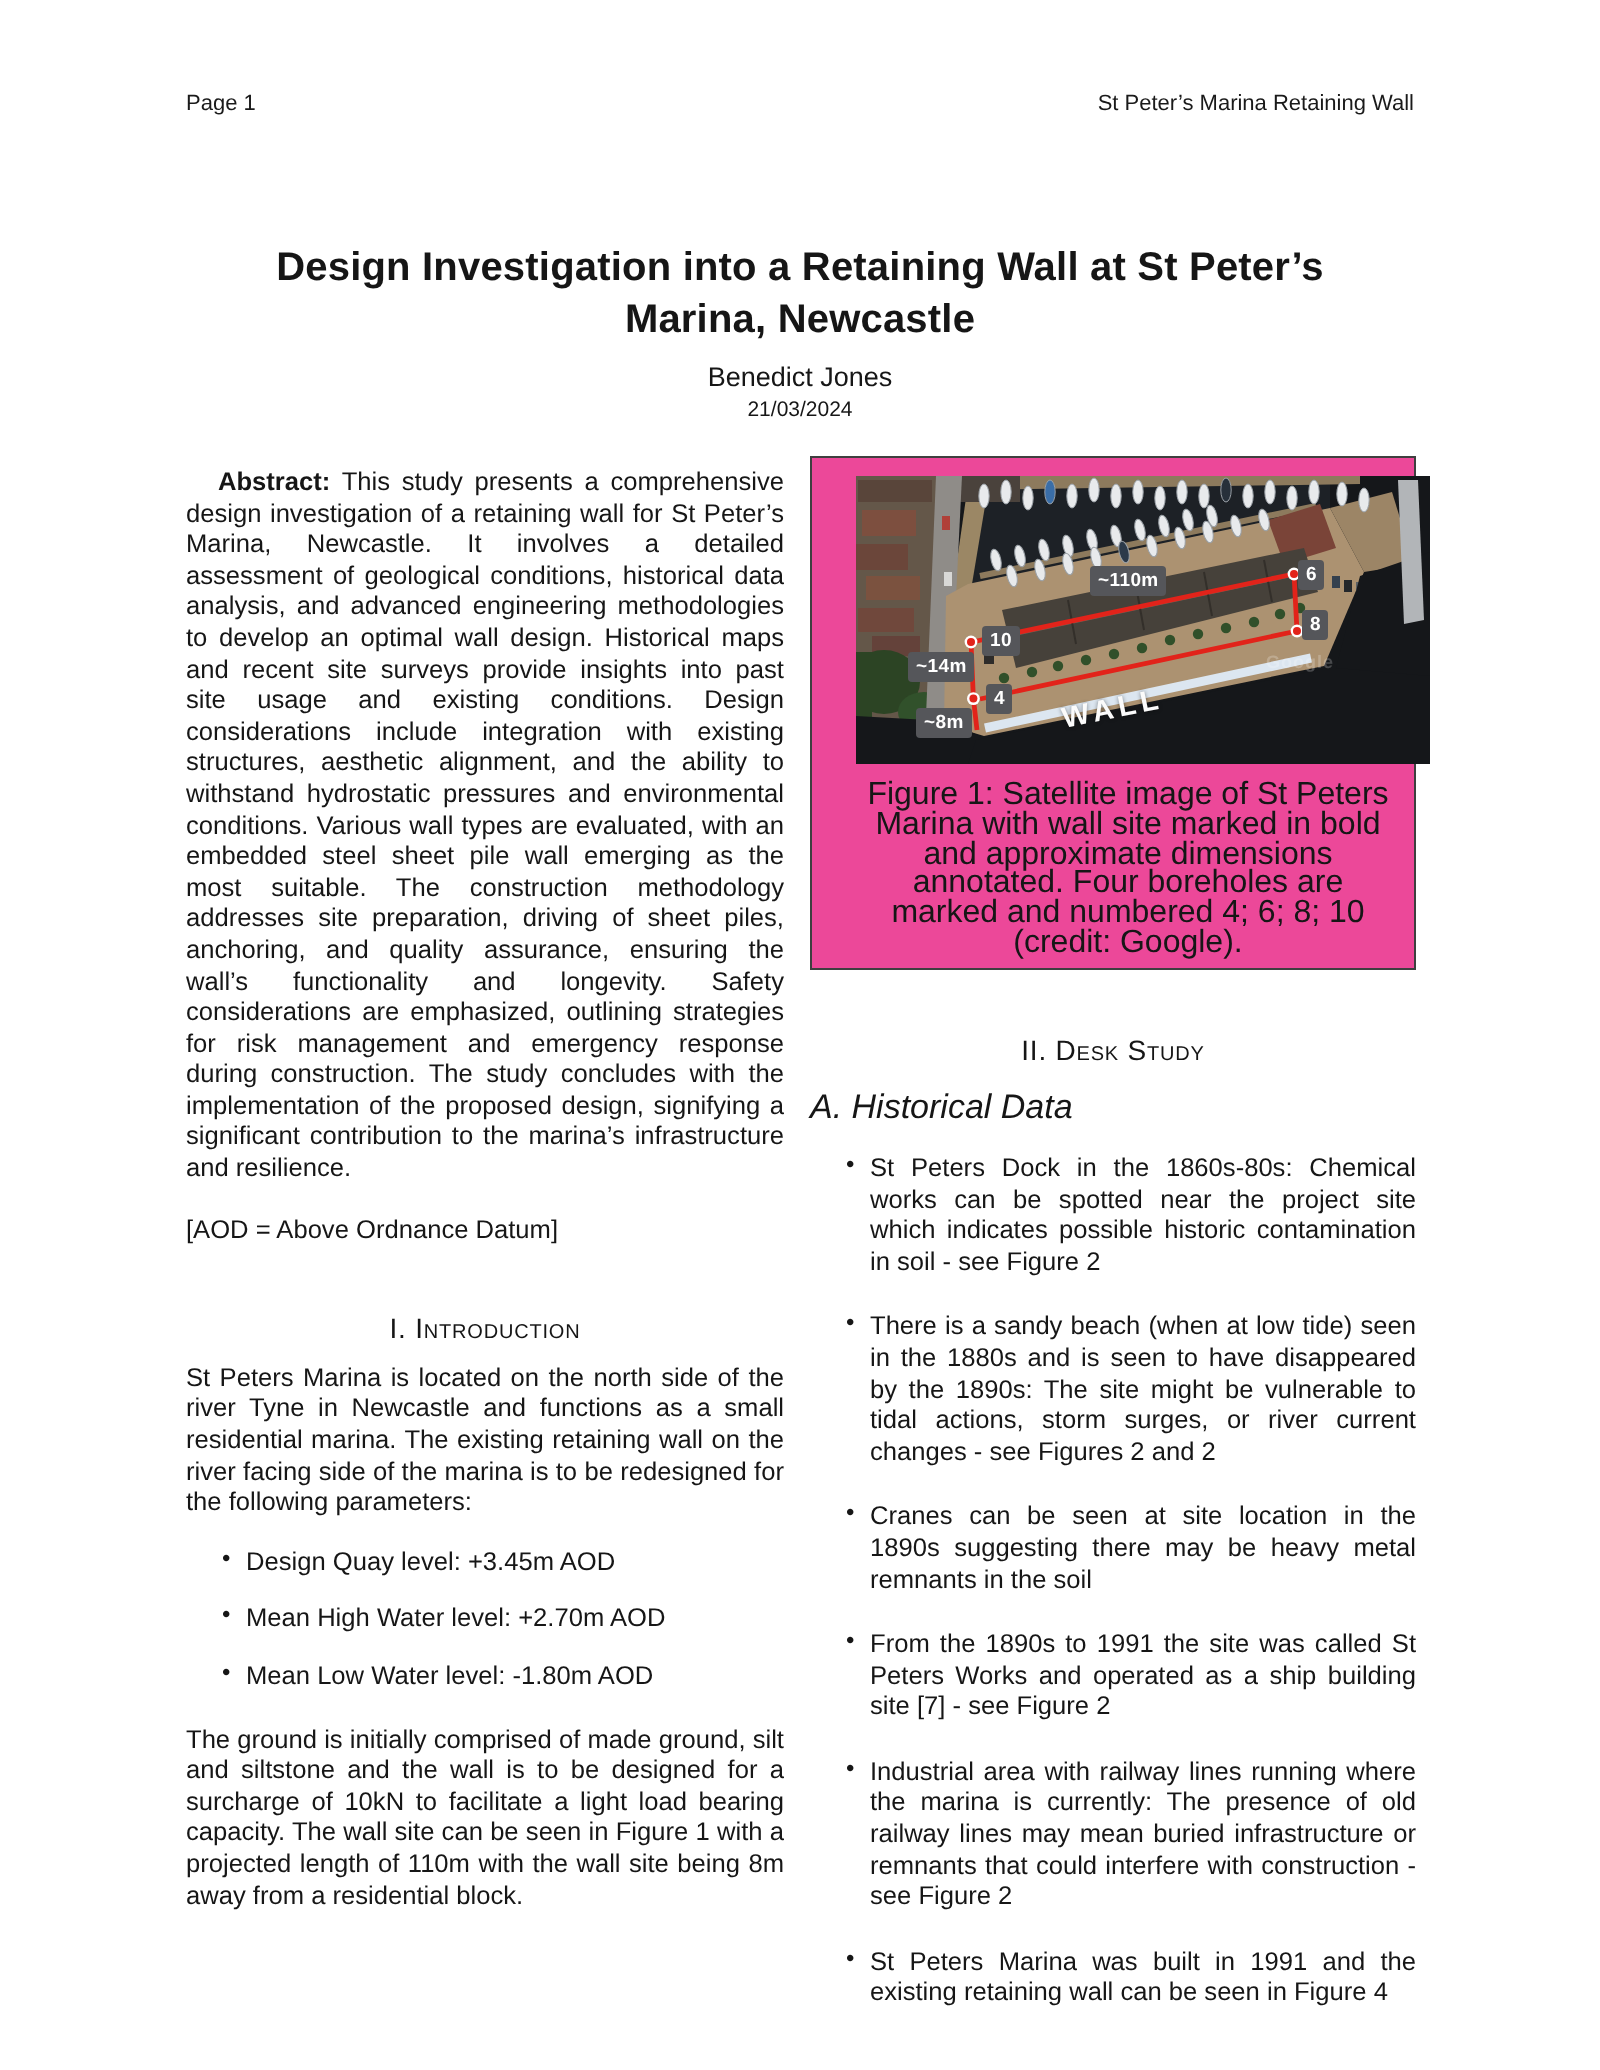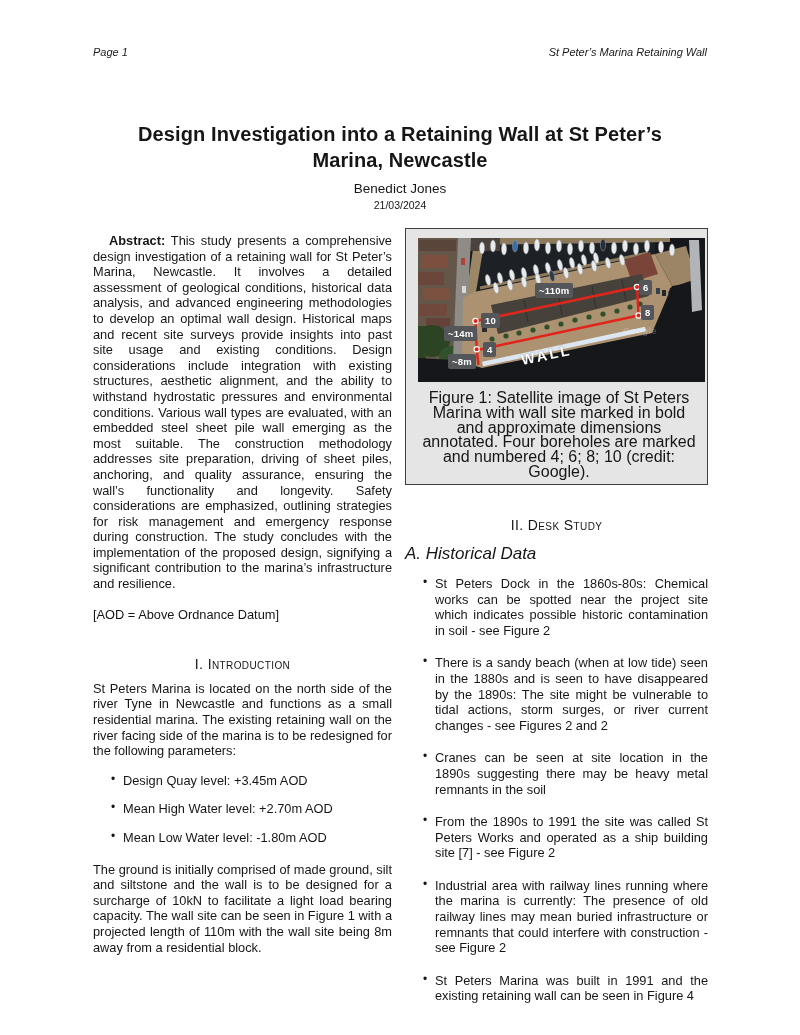--- a/index.html
+++ b/index.html
@@ -1,20 +1,20 @@
 <!DOCTYPE html>
 <html style="--annotation-red: #e2231a; --label-chip-bg: #55565a; --wall-line: #dce6f0; --water: #15171a;"><head>
 <meta charset="utf-8">
 <style>
   html,body{margin:0;padding:0;background:#ffffff;}
   body{width:800px;height:1035px;position:relative;font-family:"Liberation Sans","DejaVu Sans",sans-serif;color:#161616;}
   .page{position:absolute;inset:0;background:#fff;overflow:hidden;}
 
   
-  .running-head{position:absolute;top:46px;left:93px;right:93px;display:flex;justify-content:space-between;font-size:11px;color:#1a1a1a;font-style:italic;}
+  .running-head{position:absolute;top:46px;left:93px;right:93px;display:flex;justify-content:space-between;font-size:11px;color:#1a1a1a;}
 
   
   .title{position:absolute;top:121px;left:100px;width:600px;text-align:center;font-size:20px;font-weight:700;line-height:26px;letter-spacing:.1px;}
   .author{position:absolute;top:181px;left:100px;width:600px;text-align:center;font-size:13.5px;}
   .date{position:absolute;top:199px;left:100px;width:600px;text-align:center;font-size:10.5px;}
 
   
   .col{position:absolute;font-size:12.8px;line-height:15.6px;text-align:justify;}
   .col-left{left:93px;top:233px;width:299px;}
   .col-right{left:405px;top:228px;width:303px;}
@@ -24,21 +24,21 @@
   .sec-heading{margin-top:35px;text-align:center;font-variant:small-caps;font-size:14px;letter-spacing:.4px;}
   .intro-para{margin-top:8px;}
   ul.bullets{list-style:none;margin:14px 0 0 0;padding:0 0 0 30px;}
   ul.bullets li{position:relative;margin-bottom:13px;text-align:justify;}
   ul.bullets li::before{content:"\2022";position:absolute;left:-12px;top:-1px;font-size:12px;}
   .col-right ul.bullets li{margin-bottom:17px;}
   .closing-para{margin-top:16px;}
   .subsec-heading{margin-top:13px;font-style:italic;font-size:17px;text-align:left;}
 
   
-  .figure-frame{border:1px solid #3f3f3f;padding:9px 7px 4px 12px;background:#e5e5e5;}
+  .figure-frame{border:1px solid #3f3f3f;padding:9px 7px 4px 22px;background:#ec4899;}
   .sat-wrap{position:relative;width:287px;height:144px;margin:0 auto;background:var(--water,#15171a);overflow:hidden;}
   .sat-wrap svg{position:absolute;left:0;top:0;}
   .chip{position:absolute;background:var(--label-chip-bg,#55565a);color:#fff;font-weight:700;font-size:9.5px;line-height:1;padding:2.5px 4px;border-radius:2px;letter-spacing:.2px;}
   .wall-word{position:absolute;left:103px;top:110px;color:#fbfbfb;font-weight:700;font-size:14.5px;letter-spacing:2.5px;transform:rotate(-11.5deg);text-shadow:0 0 2px rgba(0,0,0,.45);}
   .watermark{position:absolute;left:205px;top:86px;color:rgba(255,255,255,.22);font-size:9px;letter-spacing:.5px;font-weight:700;}
   .figure-caption{margin-top:9px;font-size:16px;line-height:14.8px;text-align:center;padding:0 2px;}
   .desk-heading{margin-top:33px;}
 </style>
 </head>
 <body>

